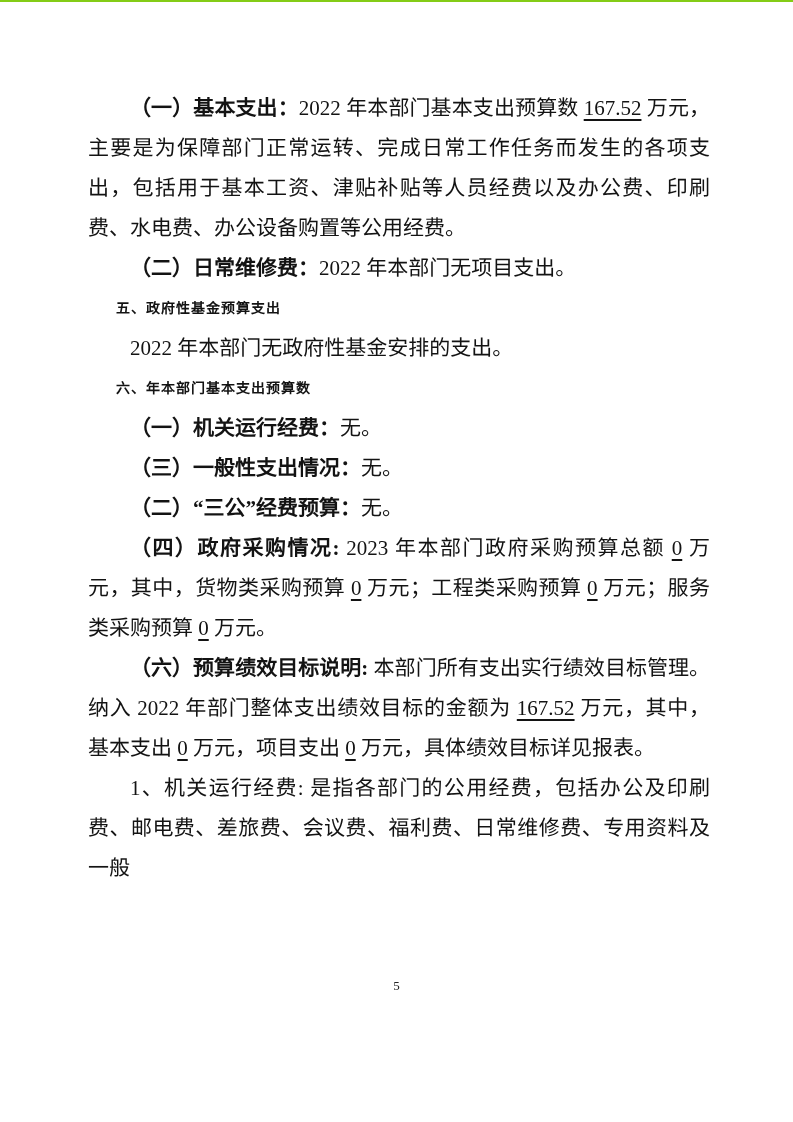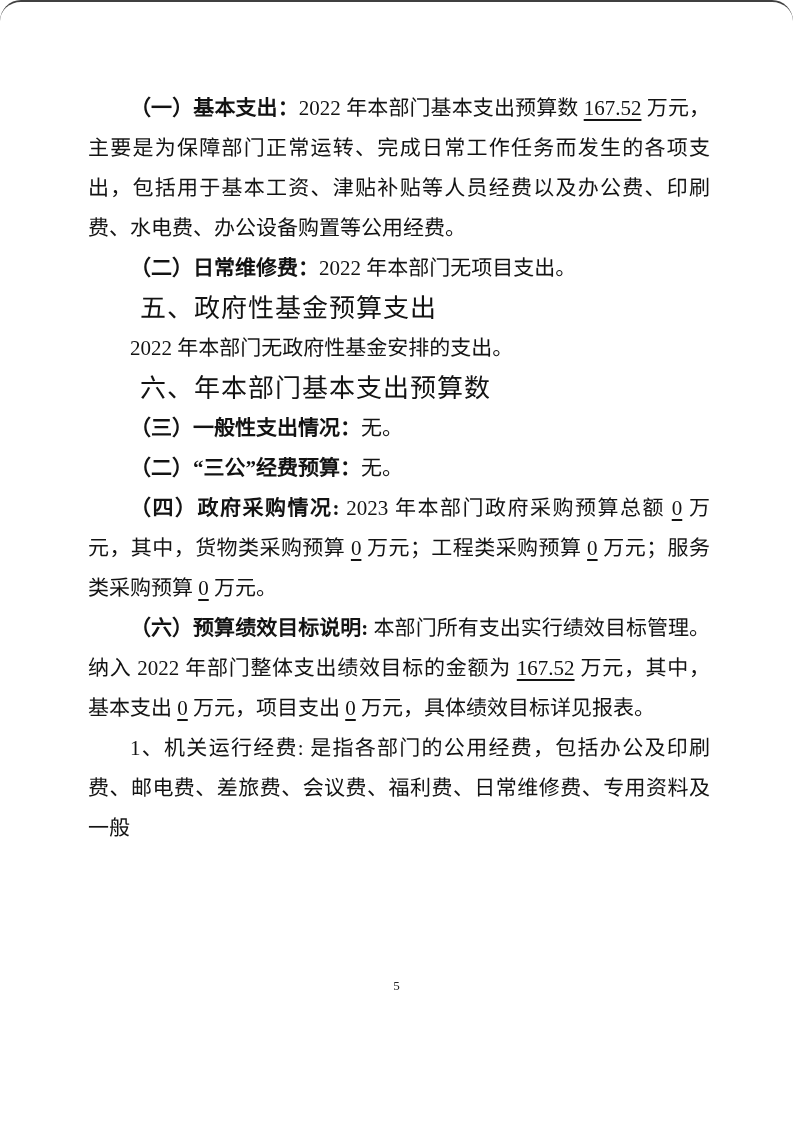--- a/index.html
+++ b/index.html
@@ -5,45 +5,44 @@
   html, body {
     margin: 0;
     padding: 0;
     background: #ffffff;
   }
   .page {
     position: relative;
     width: 793px;
     height: 1122px;
     background: #ffffff;
-    border-top: 2px solid #404040;
+    border-top: 2px solid #84cc16;
     box-sizing: border-box;
     overflow: hidden;
-    border-radius: 21px;
   }
   .doc {
     position: absolute;
     top: 86px;
     left: 88px;
     width: 622px;
     font-family: "Liberation Serif", serif;
     font-size: 21px;
     line-height: 40px;
     color: #131313;
     text-align: justify;
   }
   .doc p, .doc h3 {
     margin: 0;
     padding: 0;
     text-indent: 2em;
   }
   .heading {
     font-family: "Liberation Sans", sans-serif;
-    font-weight: 400;
-    font-size: 26px;
+    font-weight: 700;
+    font-size: 14px;
     letter-spacing: 1px;
   }
   .lbl {
     font-weight: 700;
   }
   .u {
     text-decoration: underline;
     text-underline-offset: 4px;
   }
   .footer {
@@ -66,20 +65,21 @@
     <p><span class="lbl">（一）基本支出：</span><span>2022 年本部门基本支出预算数 </span><span class="u">167.52</span><span> 万元，主要是为保障部门正常运转、完成日常工作任务而发生的各项支出，包括用于基本工资、津贴补贴等人员经费以及办公费、印刷费、水电费、办公设备购置等公用经费。</span></p>
 
     <p><span class="lbl">（二）日常维修费：</span><span>2022 年本部门无项目支出。</span></p>
 
     <h3 class="heading">五、政府性基金预算支出</h3>
 
     <p>2022 年本部门无政府性基金安排的支出。</p>
 
     <h3 class="heading">六、年本部门基本支出预算数</h3>
 
+    <p><span class="lbl">（一）机关运行经费：</span><span>无。</span></p>
 
     <p><span class="lbl">（三）一般性支出情况：</span><span>无。</span></p>
 
     <p><span class="lbl">（二）“三公”经费预算：</span><span>无。</span></p>
 
     <p><span class="lbl">（四）政府采购情况:</span><span> 2023 年本部门政府采购预算总额 </span><span class="u">0</span><span> 万元，其中，货物类采购预算 </span><span class="u">0</span><span> 万元；工程类采购预算 </span><span class="u">0</span><span> 万元；服务类采购预算 </span><span class="u">0</span><span> 万元。</span></p>
 
 
     <p><span class="lbl">（六）预算绩效目标说明:</span><span> 本部门所有支出实行绩效目标管理。纳入 2022 年部门整体支出绩效目标的金额为 </span><span class="u">167.52</span><span> 万元，其中，基本支出 </span><span class="u">0</span><span> 万元，项目支出 </span><span class="u">0</span><span> 万元，具体绩效目标详见报表。</span></p>
 

